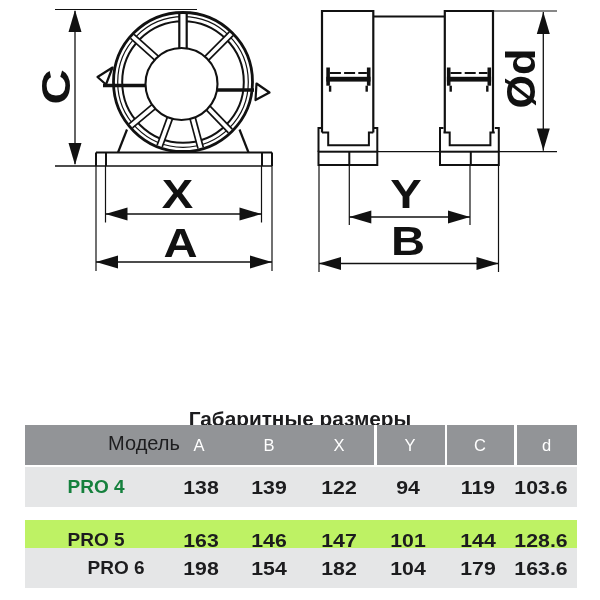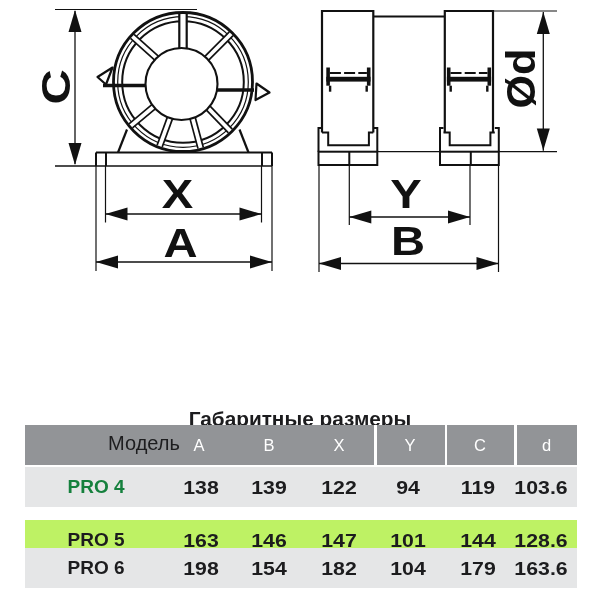--- a/index.html
+++ b/index.html
@@ -224,21 +224,21 @@
 <span style="position:absolute;left:0;top:0;width:142px;height:40px;line-height:40px;text-align:center;font-size:19px;font-weight:bold;color:#1c1c1e;">PRO 5</span>
 <span style="position:absolute;left:176px;top:0;height:40px;line-height:41px;transform:translateX(-50%) scaleX(1.12);font-size:19px;font-weight:bold;color:#1c1c1e;">163</span>
 <span style="position:absolute;left:244px;top:0;height:40px;line-height:41px;transform:translateX(-50%) scaleX(1.12);font-size:19px;font-weight:bold;color:#1c1c1e;">146</span>
 <span style="position:absolute;left:314px;top:0;height:40px;line-height:41px;transform:translateX(-50%) scaleX(1.12);font-size:19px;font-weight:bold;color:#1c1c1e;">147</span>
 <span style="position:absolute;left:383px;top:0;height:40px;line-height:41px;transform:translateX(-50%) scaleX(1.12);font-size:19px;font-weight:bold;color:#1c1c1e;">101</span>
 <span style="position:absolute;left:453px;top:0;height:40px;line-height:41px;transform:translateX(-50%) scaleX(1.12);font-size:19px;font-weight:bold;color:#1c1c1e;">144</span>
 <span style="position:absolute;left:516px;top:0;height:40px;line-height:41px;transform:translateX(-50%) scaleX(1.12);font-size:19px;font-weight:bold;color:#1c1c1e;">128.6</span>
 </div>
 
 <div style="position:absolute;left:25px;top:548.0px;width:552px;height:40px;background:#e5e6e7;">
-<span style="position:absolute;left:0;top:0;width:142px;height:40px;line-height:40px;text-align:center;font-size:19px;font-weight:bold;color:#1c1c1e;">PRO 6</span>
+<span style="position:absolute;left:0;top:0;width:142px;height:40px;line-height:40px;text-align:center;font-size:19px;font-weight:bold;color:#1c1c1e;padding-left:20px;">PRO 6</span>
 <span style="position:absolute;left:176px;top:0;height:40px;line-height:41px;transform:translateX(-50%) scaleX(1.12);font-size:19px;font-weight:bold;color:#1c1c1e;">198</span>
 <span style="position:absolute;left:244px;top:0;height:40px;line-height:41px;transform:translateX(-50%) scaleX(1.12);font-size:19px;font-weight:bold;color:#1c1c1e;">154</span>
 <span style="position:absolute;left:314px;top:0;height:40px;line-height:41px;transform:translateX(-50%) scaleX(1.12);font-size:19px;font-weight:bold;color:#1c1c1e;">182</span>
 <span style="position:absolute;left:383px;top:0;height:40px;line-height:41px;transform:translateX(-50%) scaleX(1.12);font-size:19px;font-weight:bold;color:#1c1c1e;">104</span>
 <span style="position:absolute;left:453px;top:0;height:40px;line-height:41px;transform:translateX(-50%) scaleX(1.12);font-size:19px;font-weight:bold;color:#1c1c1e;">179</span>
 <span style="position:absolute;left:516px;top:0;height:40px;line-height:41px;transform:translateX(-50%) scaleX(1.12);font-size:19px;font-weight:bold;color:#1c1c1e;">163.6</span>
 </div>
 </div>
 
 </body></html>

